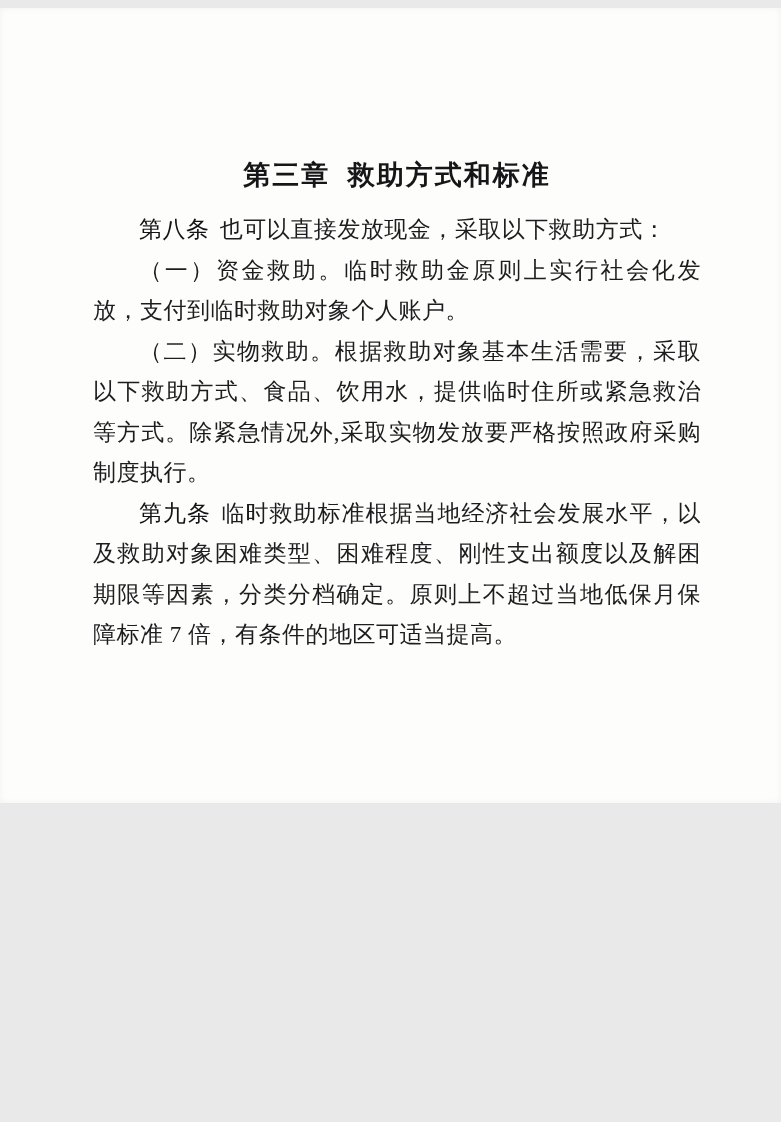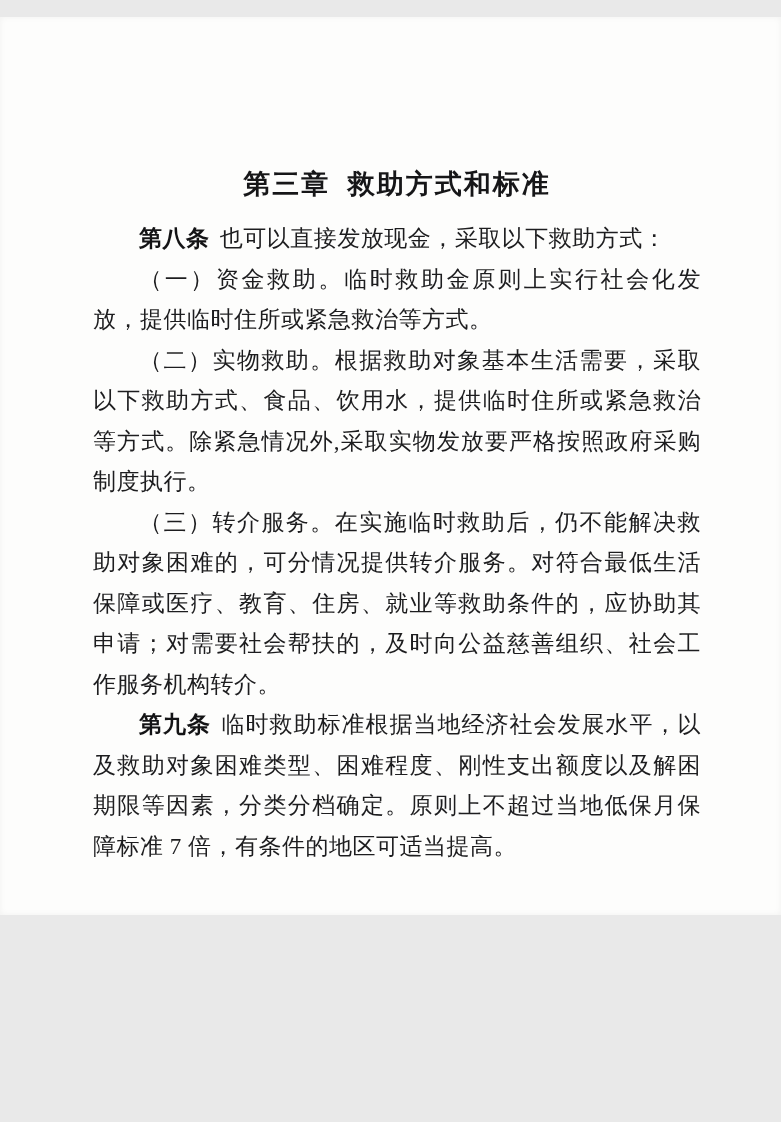--- a/index.html
+++ b/index.html
@@ -3,22 +3,22 @@
 <meta charset="utf-8">
 <style>
   html, body {
     margin: 0;
     padding: 0;
     background: #e9e9e9;
   }
   .page {
     position: relative;
     width: 781px;
-    height: 898px;
-    margin: 17px auto;
+    height: 795px;
+    margin: 8px auto;
     background: #fdfdfc;
     overflow: hidden;
     font-family: "Liberation Serif", "DejaVu Serif", serif;
     color: #1d1d1f;
     box-shadow: inset 0 0 6px rgba(0,0,0,0.05);
   }
   .content {
     position: absolute;
     left: 93px;
     top: 146px;
@@ -37,21 +37,21 @@
   .para {
     margin: 0;
     font-size: 23px;
     line-height: 40.5px;
     text-align: justify;
     text-justify: inter-ideograph;
     text-indent: 2em;
     letter-spacing: 0.5px;
   }
   .run-bold {
-    font-weight: bold;
+    font-weight: normal;
     margin-right: 0.45em;
     color: #131315;
   }
   .footer {
     position: absolute;
     left: 0;
     right: 0;
     top: 1052px;
     text-align: center;
     font-size: 19px;
@@ -60,20 +60,19 @@
   }
 </style>
 </head>
 <body>
 
 <div class="page">
   <div class="content">
     <h1 class="title">第三章  救助方式和标准</h1>
     <div id="paragraphs">
         <p class="para"><span class="run-bold">第八条</span><span class="run">也可以直接发放现金，采取以下救助方式：</span></p>
-        <p class="para"><span class="run">（一）资金救助。临时救助金原则上实行社会化发放，提供临时住所或紧急救治等方式。</span></p>
+        <p class="para"><span class="run">（一）资金救助。临时救助金原则上实行社会化发放，支付到临时救助对象个人账户。</span></p>
         <p class="para"><span class="run">（二）实物救助。根据救助对象基本生活需要，采取以下救助方式、食品、饮用水，提供临时住所或紧急救治等方式。除紧急情况外,采取实物发放要严格按照政府采购制度执行。</span></p>
-        <p class="para"><span class="run">（三）转介服务。在实施临时救助后，仍不能解决救助对象困难的，可分情况提供转介服务。对符合最低生活保障或医疗、教育、住房、就业等救助条件的，应协助其申请；对需要社会帮扶的，及时向公益慈善组织、社会工作服务机构转介。</span></p>
         <p class="para"><span class="run-bold">第九条</span><span class="run">临时救助标准根据当地经济社会发展水平，以及救助对象困难类型、困难程度、刚性支出额度以及解困期限等因素，分类分档确定。原则上不超过当地低保月保障标准 7 倍，有条件的地区可适当提高。</span></p>
       </div>
   </div>
   <div class="footer">- 5 -</div>
 </div>
 
 </body></html>

